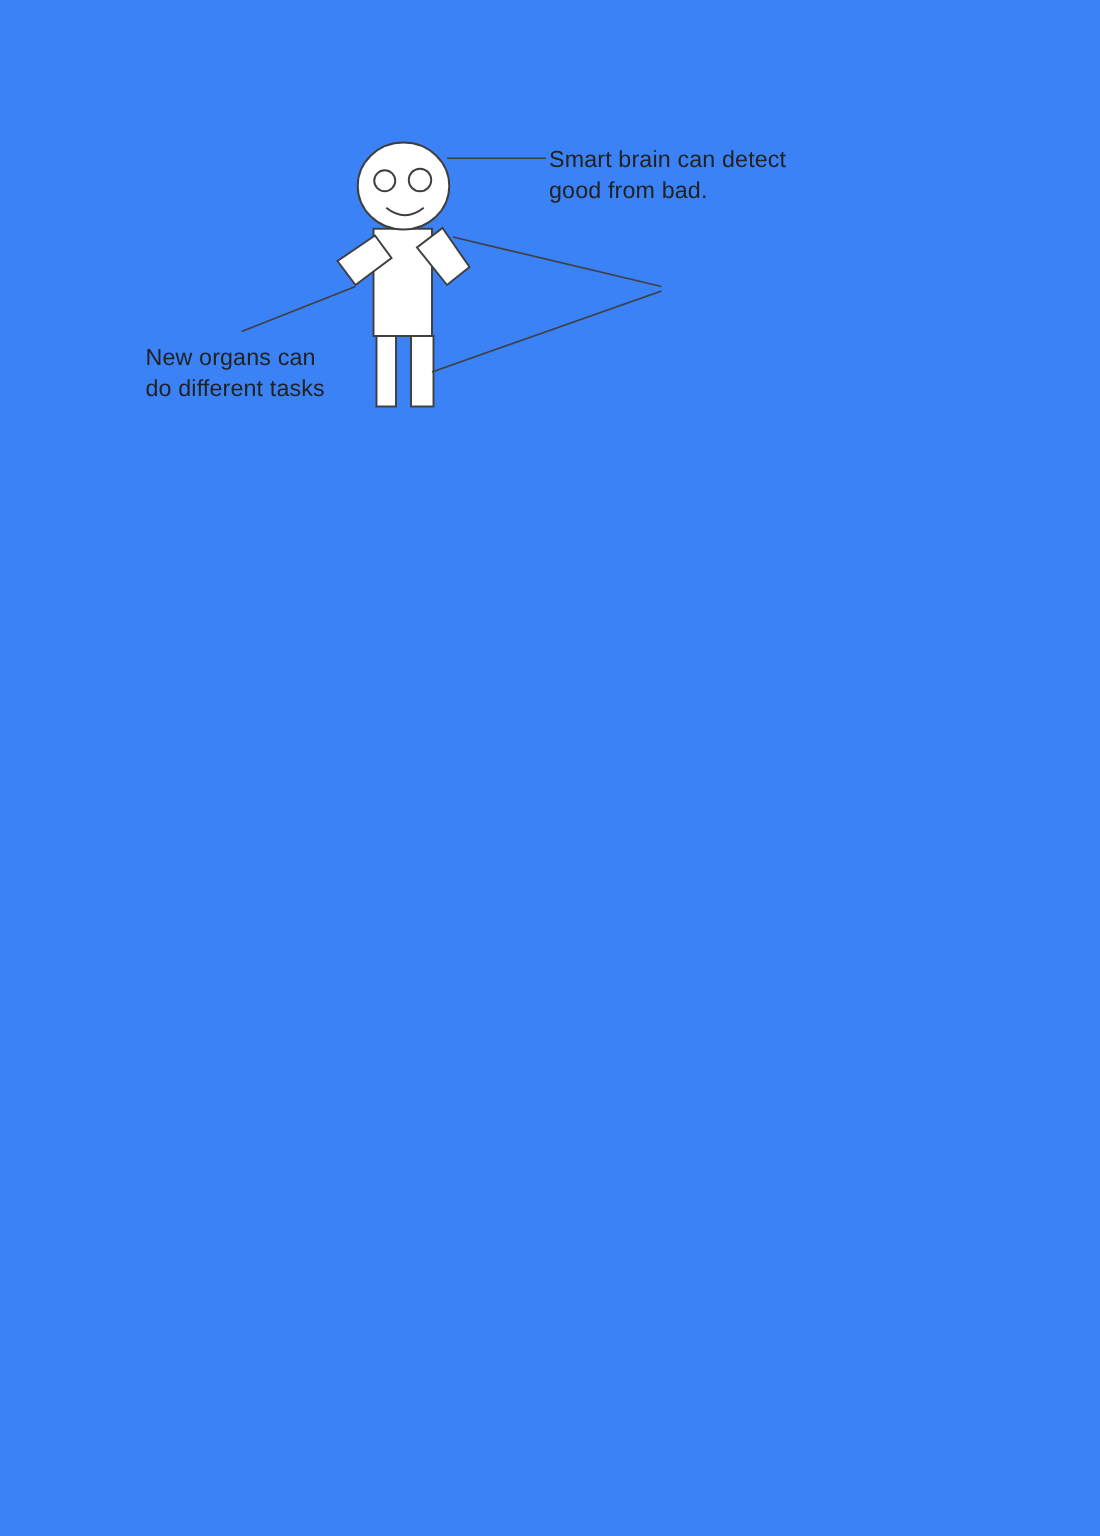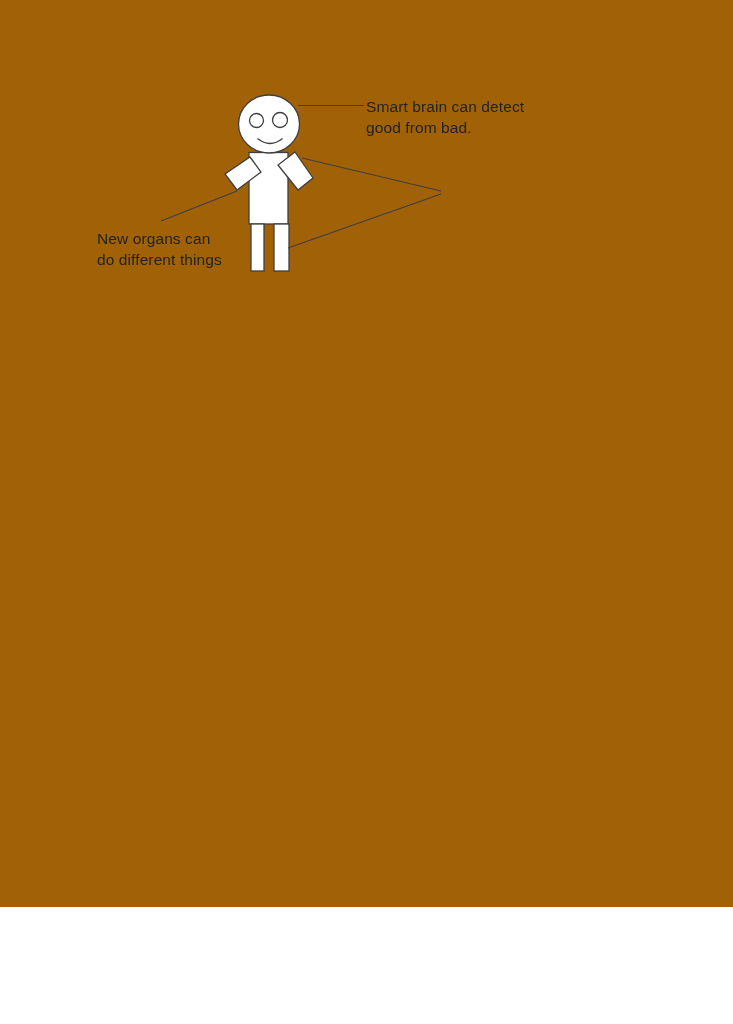--- a/index.html
+++ b/index.html
@@ -8,22 +8,22 @@
     background: #ffffff;
   }
   body {
     width: 733px;
     height: 1024px;
     font-family: "Liberation Sans", sans-serif;
   }
   .page {
     position: relative;
     width: 733px;
-    height: 907px;
-    background: #a16207;
+    height: 1024px;
+    background: #3b82f6;
     overflow: hidden;
   }
   .diagram-svg {
     position: absolute;
     left: 0;
     top: 0;
     width: 733px;
     height: 1024px;
   }
   .label {
@@ -63,15 +63,15 @@
       <line x1="288" y1="248" x2="441" y2="194"></line>
       <line x1="237" y1="191" x2="161" y2="221"></line>
     </g>
   </svg>
 
   <div class="label label-brain">Smart brain can detect
 good from bad.</div>
 
 
   <div class="label label-organs">New organs can
-do different things</div>
+do different tasks</div>
 
 </div>
 
 </body></html>

